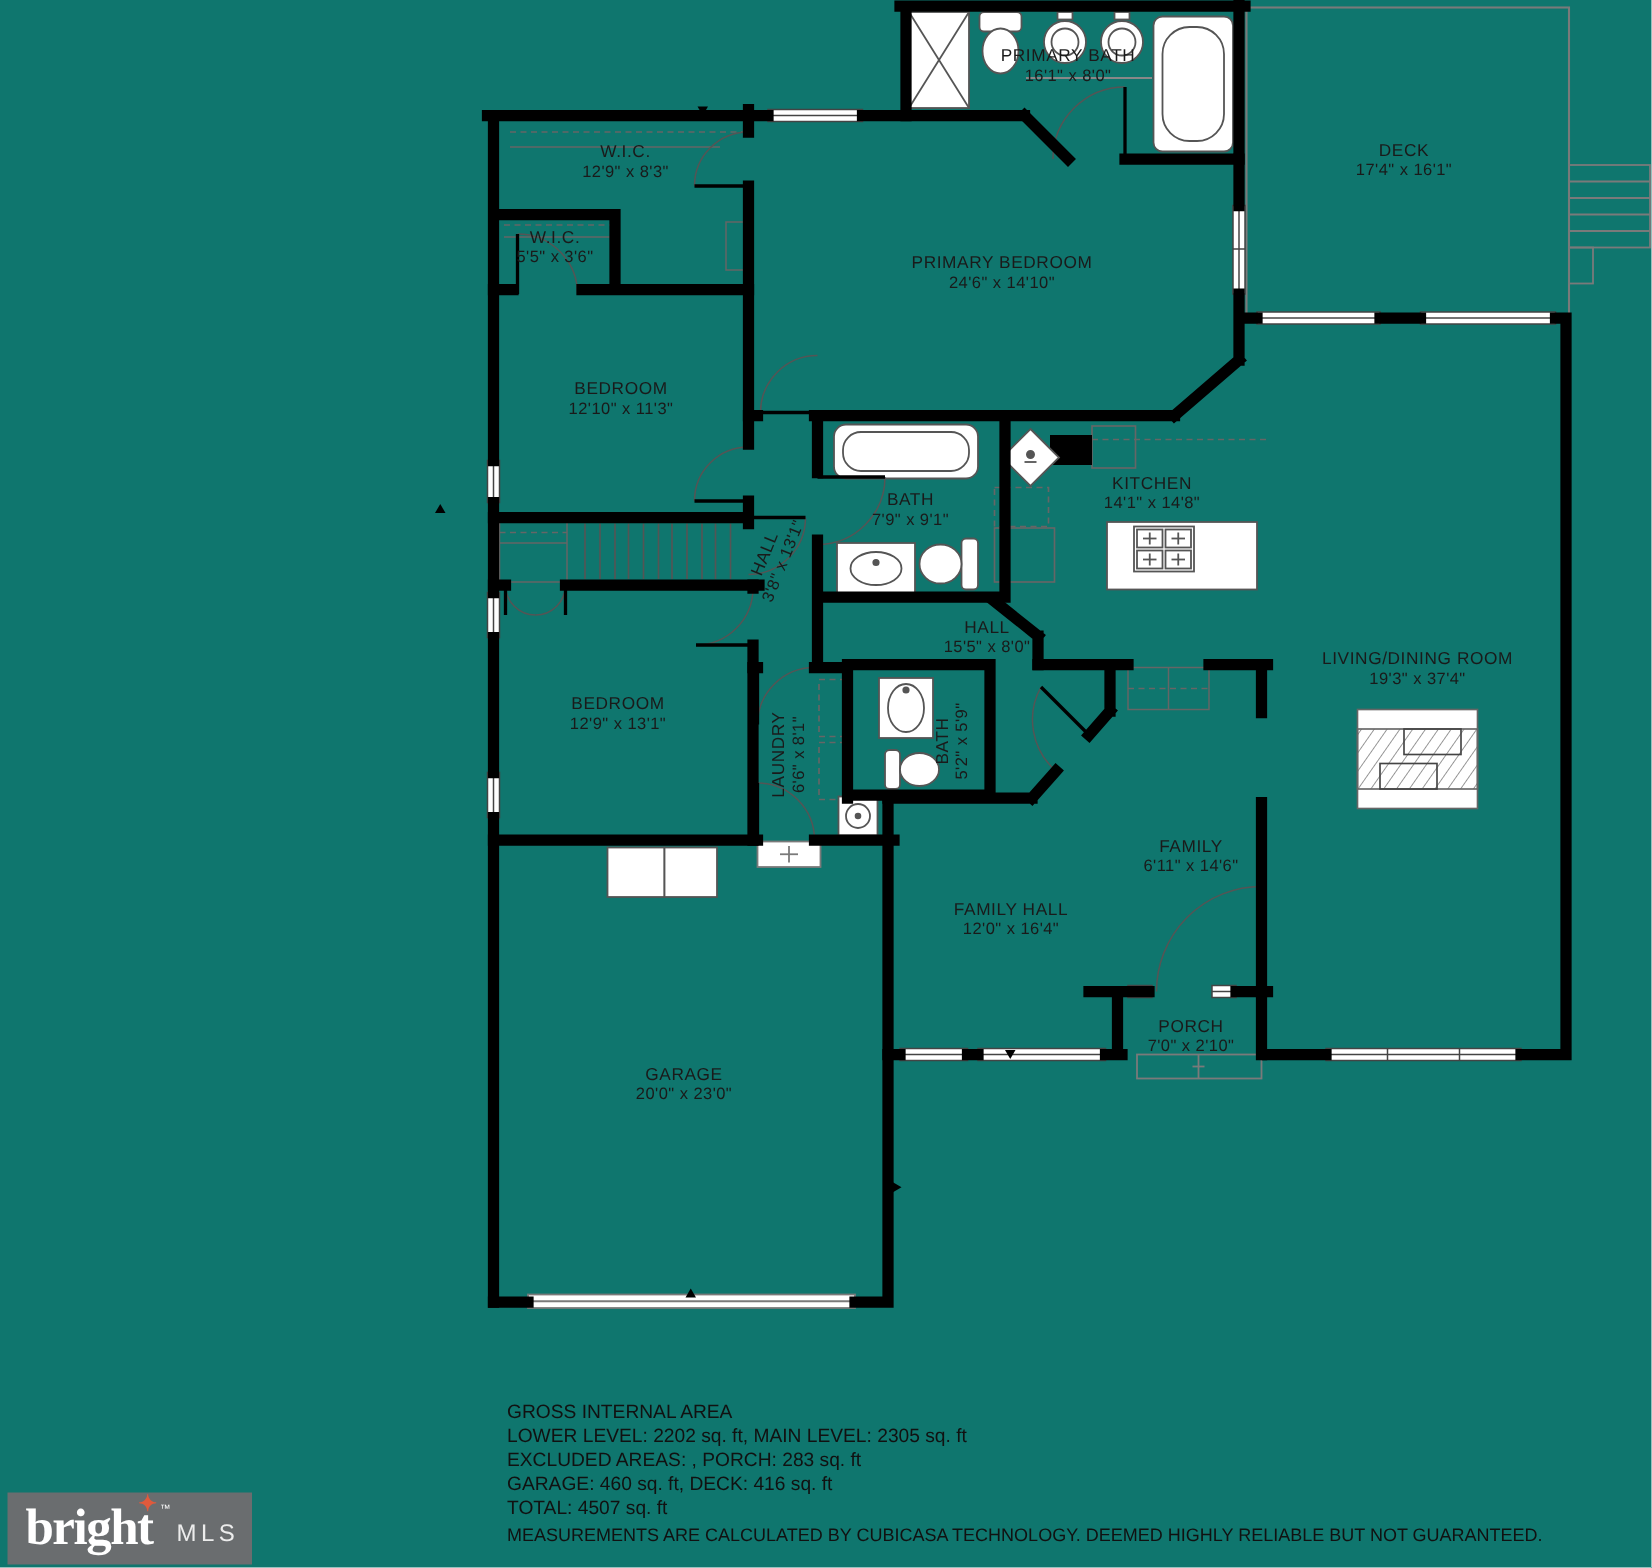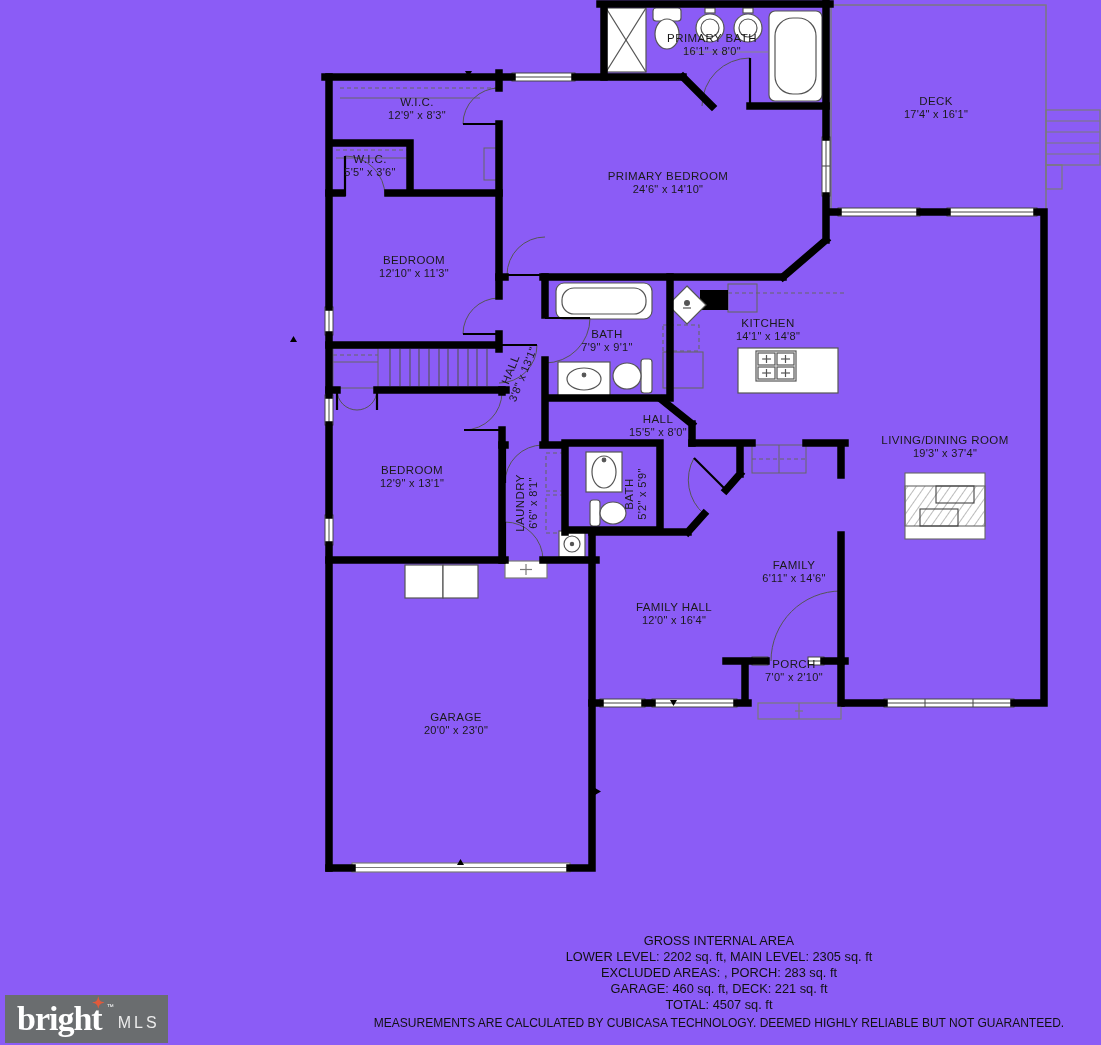--- a/index.html
+++ b/index.html
@@ -1,24 +1,24 @@
 <!DOCTYPE html>
 <html><head>
 <meta charset="utf-8">
 <style>
   html,body{margin:0;padding:0;background:#fff;}
-  .canvas{position:relative;width:1101px;height:1045px;background:#8b5cf6;overflow:hidden;
+  .canvas{position:relative;width:1101px;height:1045px;background:#0f766e;overflow:hidden;
           font-family:"Liberation Sans",sans-serif;color:#1a1a1a;}
   .plan-svg{position:absolute;left:0;top:0;}
   .room-label{position:absolute;transform:translate(-50%,-50%);text-align:center;white-space:nowrap;line-height:1.25;}
   .room-label .room-name{font-size:11.5px;letter-spacing:.4px;}
   .room-label .room-dims{font-size:11px;letter-spacing:.3px;}
   .rot90{transform:translate(-50%,-50%) rotate(-90deg);}
   .rot68{transform:translate(-50%,-50%) rotate(-68deg);}
-  .footer{position:absolute;left:338px;top:933px;width:762px;text-align:center;}
+  .footer{position:absolute;left:338px;top:933px;width:762px;}
   .footer .f-line{font-size:12.8px;line-height:16px;color:#111;}
   .footer .f-disc{font-size:12px;line-height:14px;margin-top:3px;color:#111;}
   .logo{position:absolute;left:5px;top:995px;width:163px;height:48px;background:#6a6d6f;
         display:flex;align-items:center;padding:0 0 0 12px;box-sizing:border-box;}
   .logo-bright{font-family:"Liberation Serif",serif;font-weight:bold;font-size:34px;color:#fff;
                line-height:1;position:relative;letter-spacing:-1px;}
   .logo-star{position:absolute;right:-2px;top:-7px;font-size:15px;color:#e05a3c;font-family:"Liberation Sans",sans-serif;}
   .logo-tm{font-size:7px;color:#fff;align-self:flex-start;margin:8px 4px 0 5px;}
   .logo-mls{font-size:16px;color:#ececec;letter-spacing:3px;font-weight:normal;margin-top:8px;}
 </style>
@@ -360,34 +360,34 @@
     <div class="room-dims">5'2" x 5'9"</div>
   </div>
   <div class="room-label" style="left:794px;top:572px">
     <div class="room-name">FAMILY</div>
     <div class="room-dims">6'11" x 14'6"</div>
   </div>
   <div class="room-label" style="left:674px;top:614px">
     <div class="room-name">FAMILY HALL</div>
     <div class="room-dims">12'0" x 16'4"</div>
   </div>
-  <div class="room-label" style="left:794px;top:671px">
+  <div class="room-label" style="left:794px;top:692px">
     <div class="room-name">PORCH</div>
     <div class="room-dims">7'0" x 2'10"</div>
   </div>
   <div class="room-label" style="left:456px;top:724px">
     <div class="room-name">GARAGE</div>
     <div class="room-dims">20'0" x 23'0"</div>
   </div>
 
   <div class="footer">
     <div class="f-line">GROSS INTERNAL AREA</div>
     <div class="f-line">LOWER LEVEL: 2202 sq. ft, MAIN LEVEL: 2305 sq. ft</div>
     <div class="f-line">EXCLUDED AREAS: , PORCH: 283 sq. ft</div>
-    <div class="f-line">GARAGE: 460 sq. ft, DECK: 221 sq. ft</div>
+    <div class="f-line">GARAGE: 460 sq. ft, DECK: 416 sq. ft</div>
     <div class="f-line">TOTAL: 4507 sq. ft</div>
     <div class="f-disc">MEASUREMENTS ARE CALCULATED BY CUBICASA TECHNOLOGY. DEEMED HIGHLY RELIABLE BUT NOT GUARANTEED.</div>
   </div>
 
   <div class="logo">
     <span class="logo-bright">
       <span>bright</span>
       <span class="logo-star">✦</span>
     </span>
     <span class="logo-tm">™</span>

